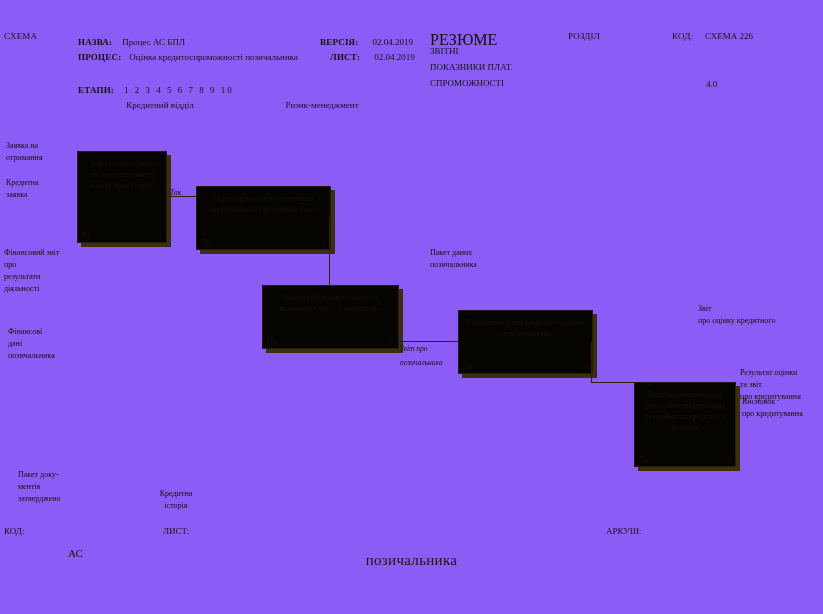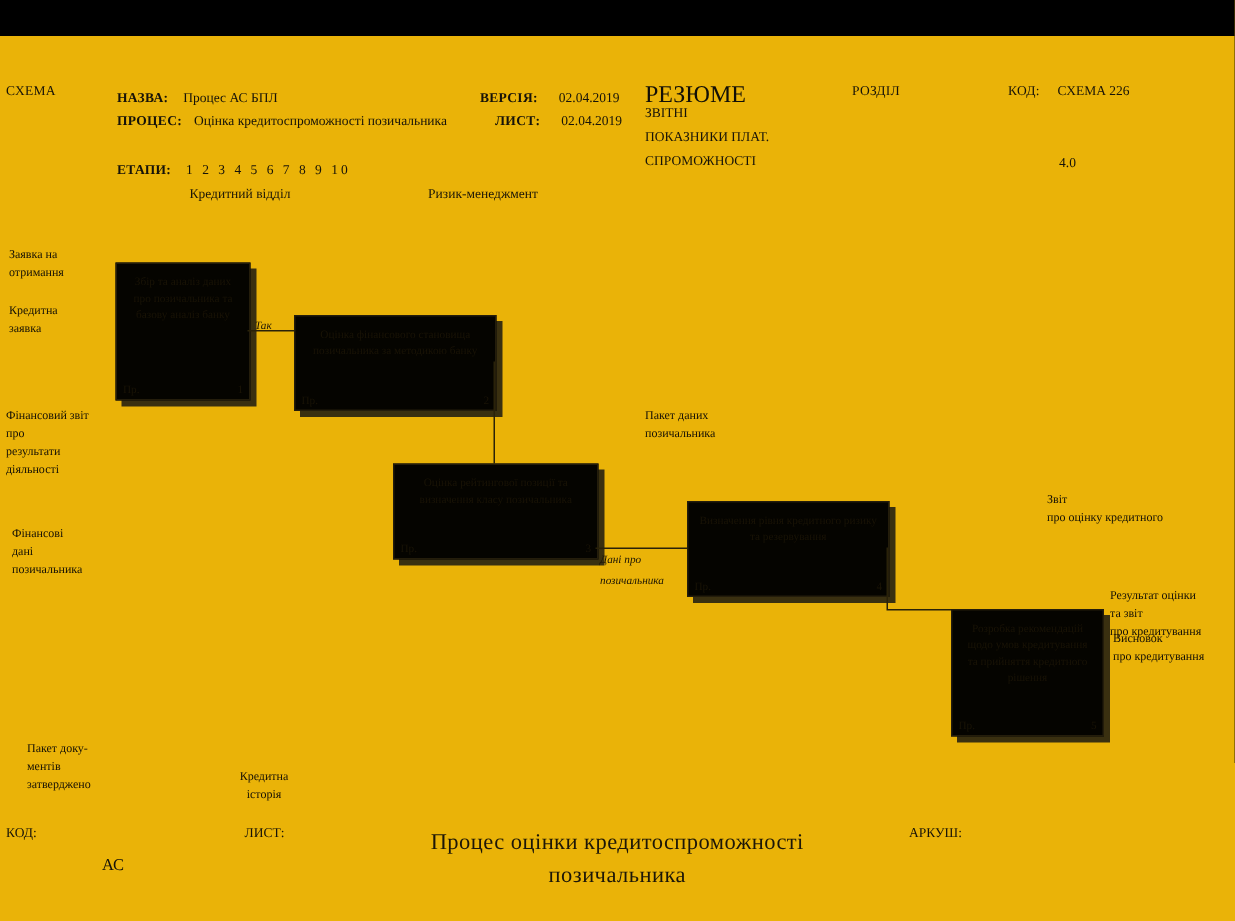--- a/index.html
+++ b/index.html
@@ -1,18 +1,18 @@
 <!DOCTYPE html>
 <html><head>
 <meta charset="utf-8">
 <style>
   html,body{margin:0;padding:0;background:#000;}
   body{width:823px;height:614px;position:relative;overflow:hidden;
        font-family:"Liberation Serif", serif; color:#120f07;}
-  .page{position:absolute;inset:0;background:#eab308;margin-top:24px;}
+  .page{position:absolute;inset:0;background:#8b5cf6;}
 
   
   .abs{position:absolute;}
 
   .hdr-label{font-size:9px;letter-spacing:.2px;color:#171309;white-space:nowrap;}
   .hdr-val{font-size:9px;color:#171309;white-space:nowrap;}
   .hdr-bold{font-weight:bold;}
 
   .lane-title{font-size:9px;color:#1a1508;text-align:center;white-space:nowrap;}
 
@@ -170,31 +170,30 @@
     </div>
   </div>
 
   <div class="conn" style="left:165px;top:196px;width:31px;height:1px;"></div>
   <div class="conn" style="left:329px;top:217px;width:1px;height:68px;"></div>
   <div class="conn" style="left:397px;top:341px;width:61px;height:1px;"></div>
   <div class="conn" style="left:591px;top:341px;width:1px;height:41px;"></div>
   <div class="conn" style="left:591px;top:382px;width:43px;height:1px;"></div>
 
   <div class="yn" style="left:170px;top:188px;">Так</div>
-  <div class="yn" style="left:400px;top:344px;">Дані про</div>
+  <div class="yn" style="left:400px;top:344px;">Звіт про</div>
   <div class="yn" style="left:400px;top:358px;">позичальника</div>
 
   <div class="abs side-label" style="left:742px;top:396px;">
     <div>Висновок</div>
     <div>про кредитування</div>
   </div>
 
   <div class="foot-label" style="left:4px;top:526px;">КОД:</div>
   <div class="foot-num" style="left:68px;top:547px;">АС</div>
 
   <div class="foot-label" style="left:163px;top:526px;">ЛИСТ:</div>
 
   <div class="foot-label" style="left:606px;top:526px;">АРКУШ:</div>
 
-  <div class="title-big" style="top:527px;">Процес оцінки кредитоспроможності</div>
   <div class="title-big" style="top:549px;">позичальника</div>
 
 </div>
 
 </body></html>

